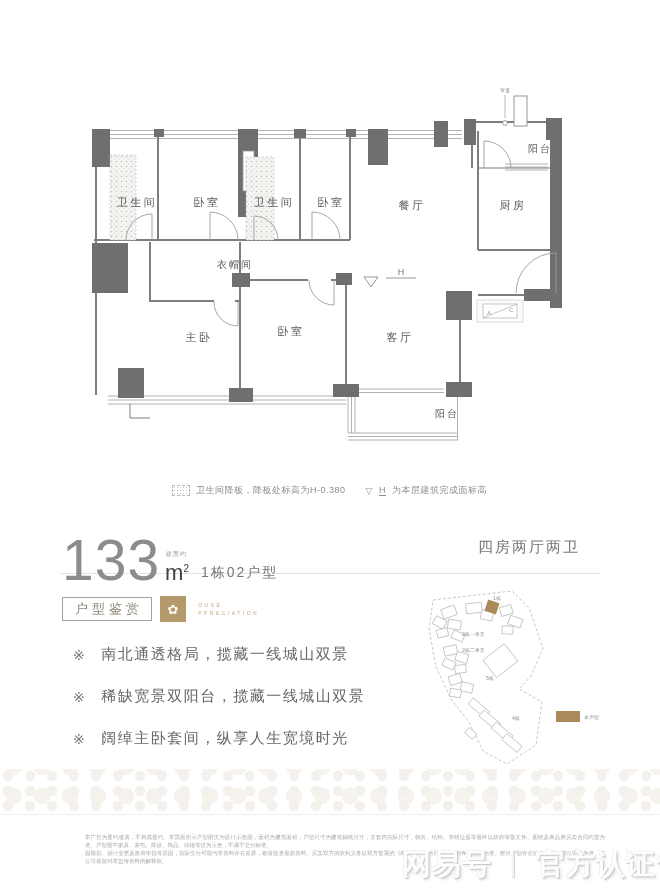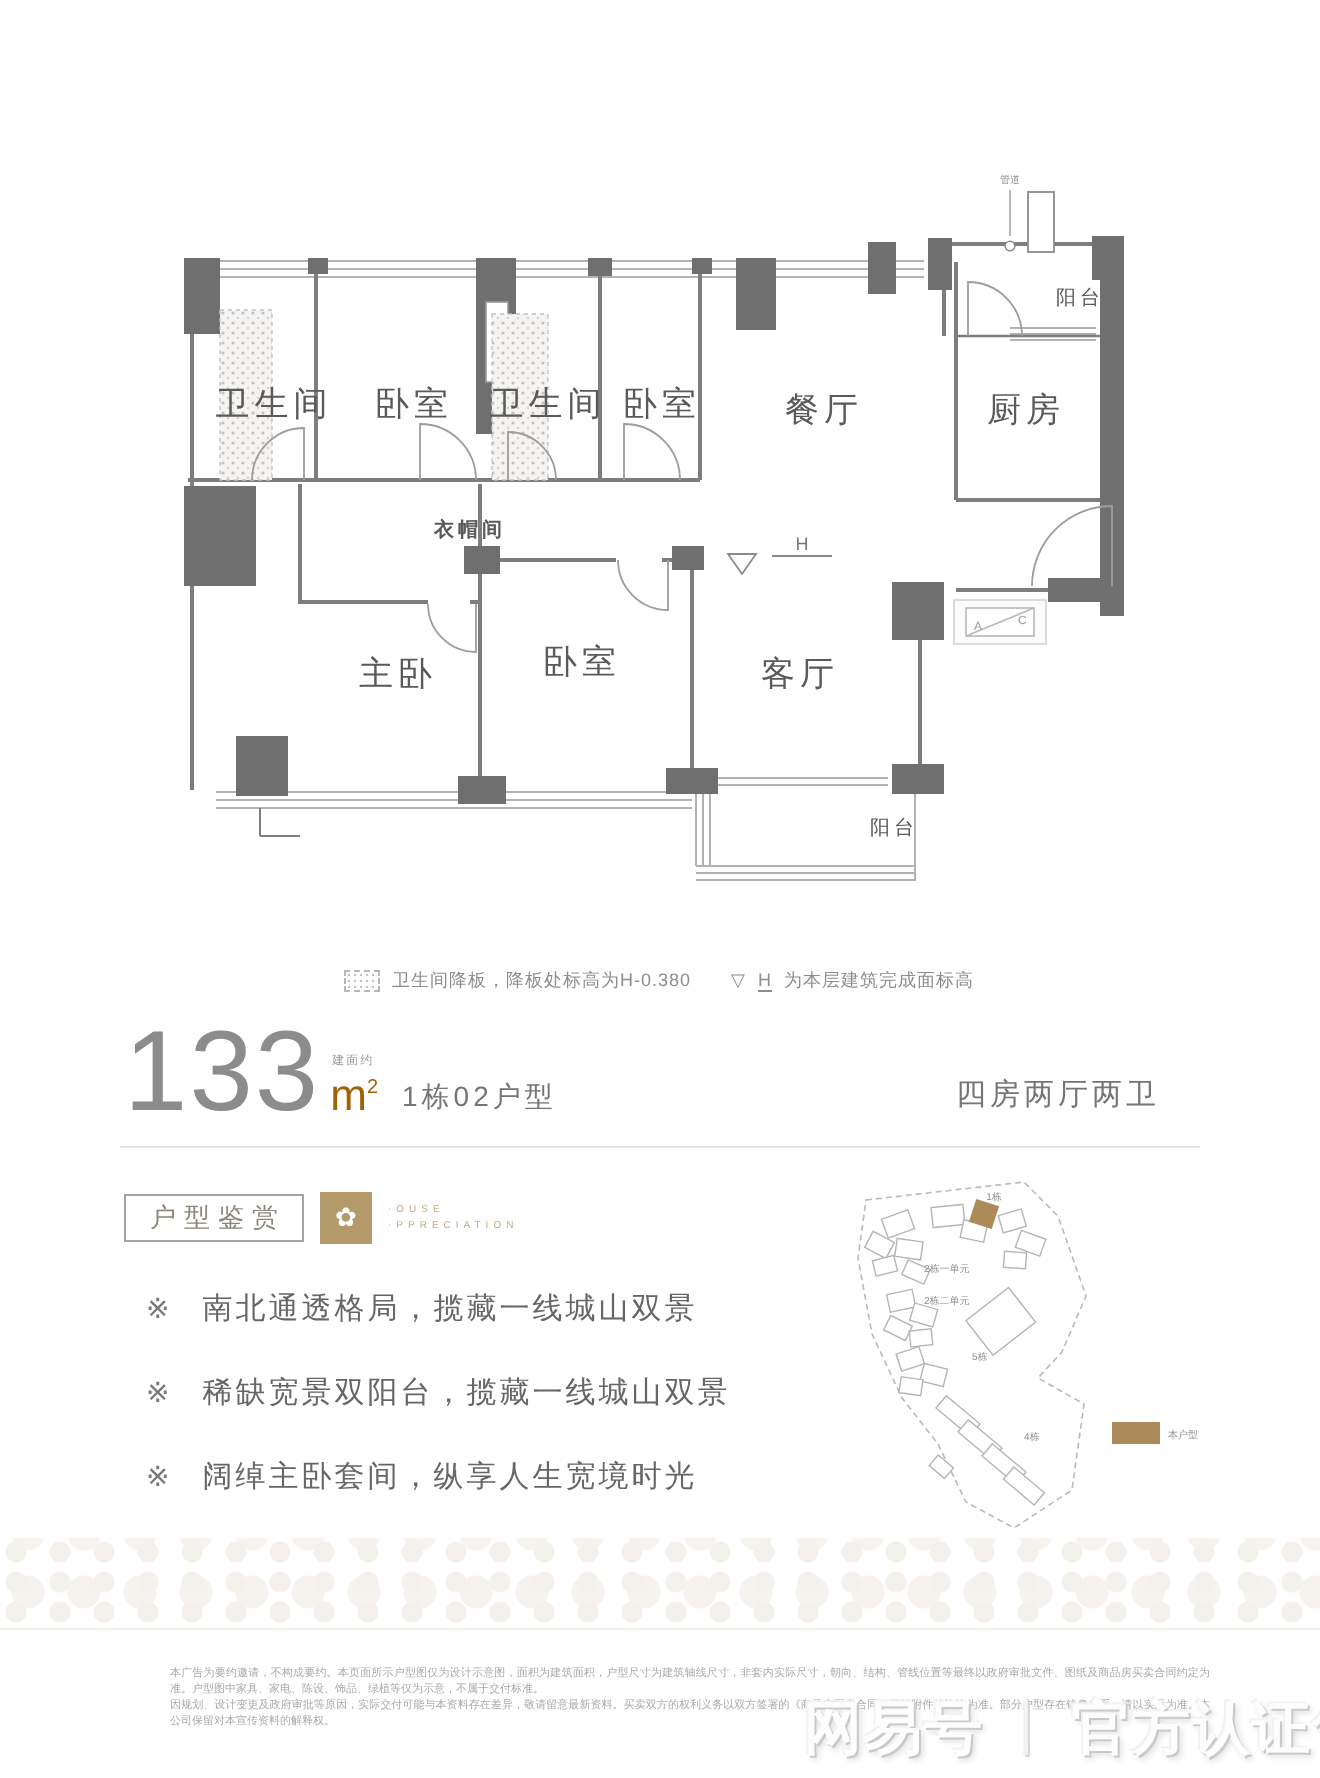--- a/index.html
+++ b/index.html
@@ -1,35 +1,35 @@
 <!DOCTYPE html>
 <html><head>
 <meta charset="utf-8">
 <style>
   html,body{margin:0;padding:0;background:#fff;}
   body{font-family:"Liberation Sans","DejaVu Sans",sans-serif;}
   #stage{position:relative;width:660px;height:889px;background:#ffffff;overflow:hidden;margin:0 auto;}
   svg{position:absolute;left:0;top:0;}
-  .room-label{position:absolute;transform:translate(-50%,-50%);font-size:17px;color:#5a5a5a;
+  .room-label{position:absolute;transform:translate(-50%,-50%);font-size:11px;color:#5a5a5a;
     letter-spacing:2.5px;white-space:nowrap;z-index:3;}
   .room-label.sm{font-size:10px;letter-spacing:2px;margin-left:48px;}
   .room-label.tiny{font-size:5px;letter-spacing:0;color:#8a8a8a;}
   
   .plan-legend{position:absolute;left:172px;top:484px;display:flex;align-items:center;gap:6px;
     font-size:9px;color:#8d8d8d;letter-spacing:.5px;z-index:3;white-space:nowrap;}
   .hatch-swatch{width:16px;height:9px;border:1px dashed #b7b7b7;
     background-image:radial-gradient(#c4c2bd .7px,rgba(0,0,0,0) .8px);background-size:3px 3px;}
   .tri-sym{font-size:9px;color:#8d8d8d;margin-left:14px;}
   .h-sym{border-bottom:1px solid #8d8d8d;line-height:9px;}
   
-  .unit-size{position:absolute;left:62px;top:512px;display:flex;align-items:flex-end;z-index:3;}
+  .unit-size{position:absolute;left:62px;top:536px;display:flex;align-items:flex-end;z-index:3;}
   .area-num{font-size:57px;line-height:48px;font-weight:500;color:#8c8c8c;letter-spacing:1px;}
   .unit-block{position:relative;margin-left:5px;}
   .area-prefix{position:absolute;top:-9px;left:1px;font-size:6px;color:#9c9c9c;letter-spacing:1px;white-space:nowrap;}
-  .area-m{font-size:22px;line-height:20px;color:#a16207;}
+  .area-m{font-size:22px;line-height:20px;color:#404040;}
   .area-m sup{font-size:10px;}
   .unit-name{font-size:14px;color:#757575;letter-spacing:2px;margin-left:12px;line-height:24px;}
   .layout-type{position:absolute;right:80px;top:538px;font-size:15px;color:#757575;letter-spacing:2px;z-index:3;text-align:center;}
   .title-rule{position:absolute;top:573px;left:60px;width:540px;height:0;border-top:1px solid #e3e3e3;z-index:2;}
   
   .badge-row{position:absolute;left:62px;top:596px;display:flex;align-items:center;gap:8px;z-index:3;}
   .badge-box{border:1.5px solid #a3a3a3;color:#8e8678;font-size:13px;letter-spacing:4px;padding:4px 8px 4px 12px;line-height:14px;}
   .badge-icon{width:26px;height:26px;background:#b49a6b;color:#fff;display:flex;align-items:center;justify-content:center;font-size:13px;}
   .badge-en{display:flex;flex-direction:column;justify-content:center;gap:3px;font-size:5px;letter-spacing:2.5px;color:#c2ab82;line-height:5px;}
   
@@ -188,21 +188,21 @@
     </g>
   </svg>
 
   <span class="room-label" style="left:137px;top:202px;">卫生间</span>
   <span class="room-label" style="left:207px;top:202px;">卧室</span>
   <span class="room-label" style="left:274px;top:202px;">卫生间</span>
   <span class="room-label" style="left:331px;top:202px;">卧室</span>
   <span class="room-label" style="left:412px;top:205px;text-align:center;">餐厅</span>
   <span class="room-label" style="left:513px;top:205px;">厨房</span>
   <span class="room-label sm" style="left:492px;top:149px;">阳台</span>
-  <span class="room-label sm" style="left:187px;top:265px;font-weight:bold;">衣帽间</span>
+  <span class="room-label sm" style="left:187px;top:265px;">衣帽间</span>
   <span class="room-label" style="left:199px;top:337px;">主卧</span>
   <span class="room-label" style="left:291px;top:331px;">卧室</span>
   <span class="room-label" style="left:400px;top:337px;">客厅</span>
   <span class="room-label sm" style="left:399px;top:414px;">阳台</span>
   <span class="room-label tiny" style="left:505px;top:90px;">管道</span>
 
   <div class="plan-legend">
     <span class="hatch-swatch"></span>
     <span>卫生间降板，降板处标高为H-0.380</span>
     <span class="tri-sym">▽</span>

